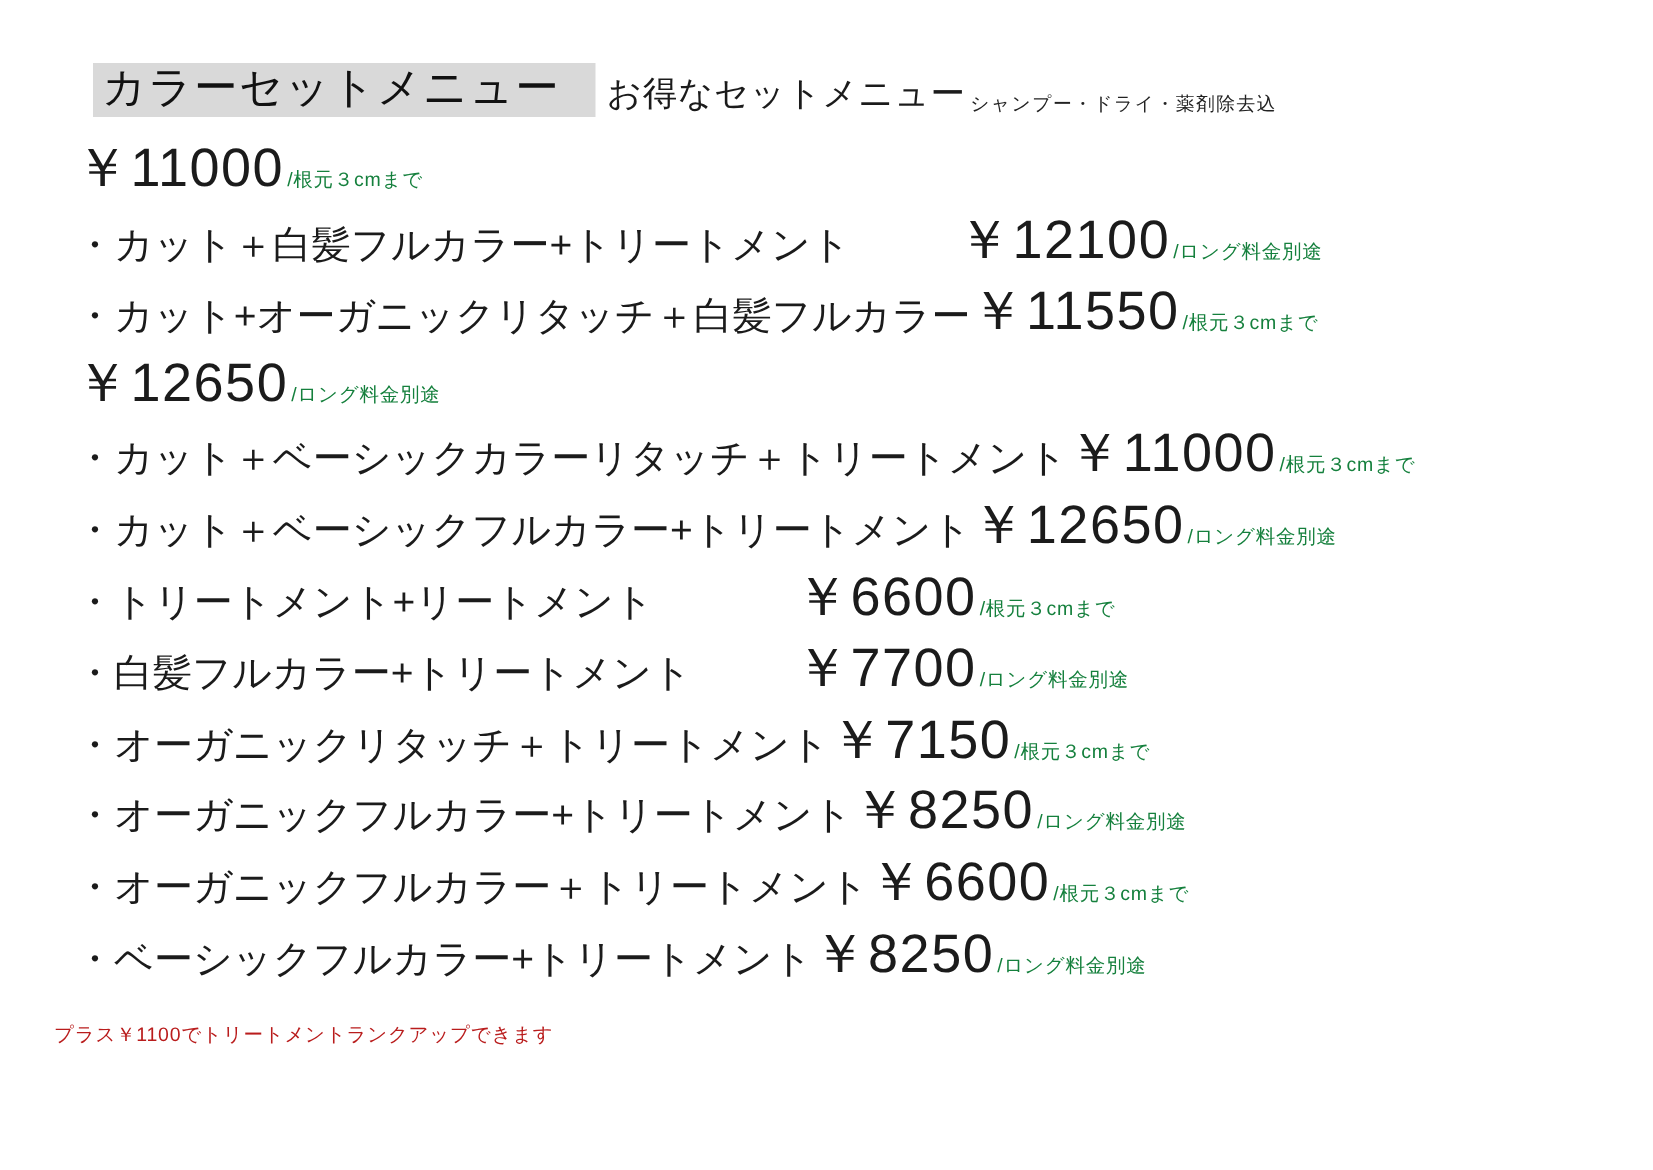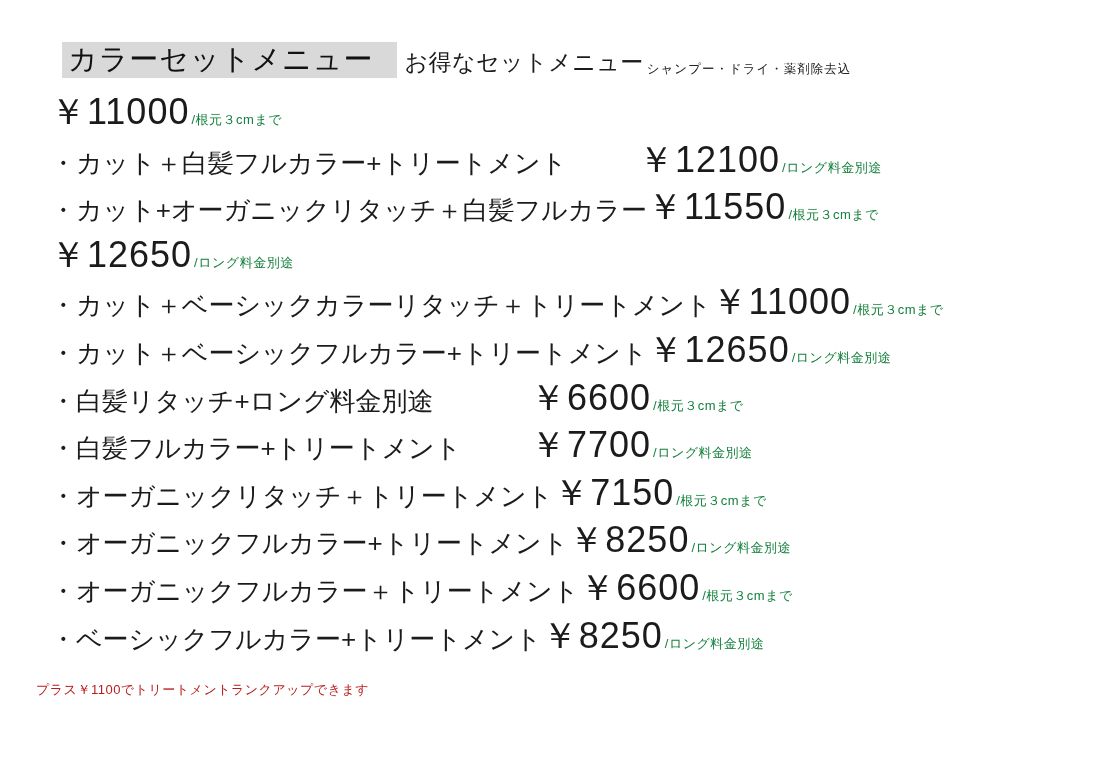--- a/index.html
+++ b/index.html
@@ -131,21 +131,21 @@
       <span class="name">・カット＋ベーシックカラーリタッチ＋トリートメント</span>
       <span class="price">￥11000</span>
       <span class="note">/根元３cmまで</span>
     </div>
     <div class="row w">
       <span class="name">・カット＋ベーシックフルカラー+トリートメント</span>
       <span class="price">￥12650</span>
       <span class="note">/ロング料金別途</span>
     </div>
     <div class="row n">
-      <span class="name">・白髪リタッチ+ロング料金別途</span>
+      <span class="name">・トリートメント+リートメント</span>
       <span class="price">￥6600</span>
       <span class="note">/根元３cmまで</span>
     </div>
     <div class="row n">
       <span class="name">・白髪フルカラー+トリートメント</span>
       <span class="price">￥7700</span>
       <span class="note">/ロング料金別途</span>
     </div>
     <div class="row n">
       <span class="name">・オーガニックリタッチ＋トリートメント</span>

